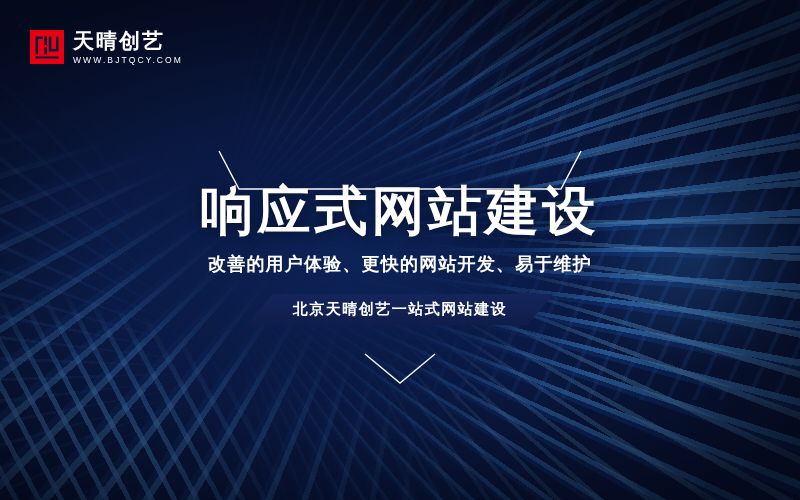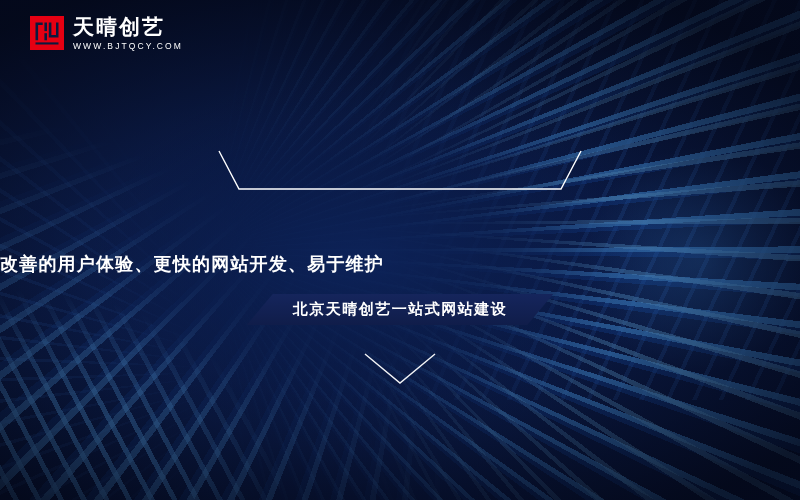--- a/index.html
+++ b/index.html
@@ -141,21 +141,21 @@
     width: 560px;
     height: 380px;
     background: radial-gradient(closest-side, rgba(8,22,62,0.92) 0%, rgba(8,22,62,0.70) 45%, rgba(8,22,62,0) 100%);
     pointer-events: none;
   }
 
   
   .logo {
     position: absolute;
     left: 22px;
-    top: 16px;
+    top: 30px;
     display: flex;
     align-items: center;
     gap: 9px;
     z-index: 6;
     padding-left: 8px;
   }
   .logo-mark {
     width: 34px;
     height: 34px;
     flex: 0 0 auto;
@@ -212,20 +212,21 @@
     letter-spacing: 4px;
     line-height: 1.1;
     text-shadow: 0 2px 14px rgba(0,0,0,0.45);
     white-space: nowrap;
   }
   .subline {
     position: absolute;
     left: 0;
     right: 0;
     top: 254px;
+    text-align: center;
     color: #ffffff;
     font-size: 18px;
     font-weight: bold;
     letter-spacing: 1.2px;
     line-height: 1.2;
     white-space: nowrap;
   }
   .tag-wrap {
     position: absolute;
     left: 0;
@@ -291,20 +292,21 @@
       <div class="logo-url">WWW.BJTQCY.COM</div>
     </div>
   </div>
 
   <div class="center">
 
     <svg class="topline" viewBox="0 0 364 42" preserveAspectRatio="none">
       <path d="M1 41 L21 3 L343 3 L363 41" fill="none" stroke="#ffffff" stroke-width="1.4" stroke-linejoin="miter" transform="translate(0,0) scale(1,-1) translate(0,-44)"></path>
     </svg>
 
+    <div class="headline">响应式网站建设</div>
 
     <div class="subline">改善的用户体验、更快的网站开发、易于维护</div>
 
     <div class="tag-wrap">
       <div class="tagband">
         <span class="tagband-text">北京天晴创艺一站式网站建设</span>
       </div>
     </div>
 
     <div class="chevron">

